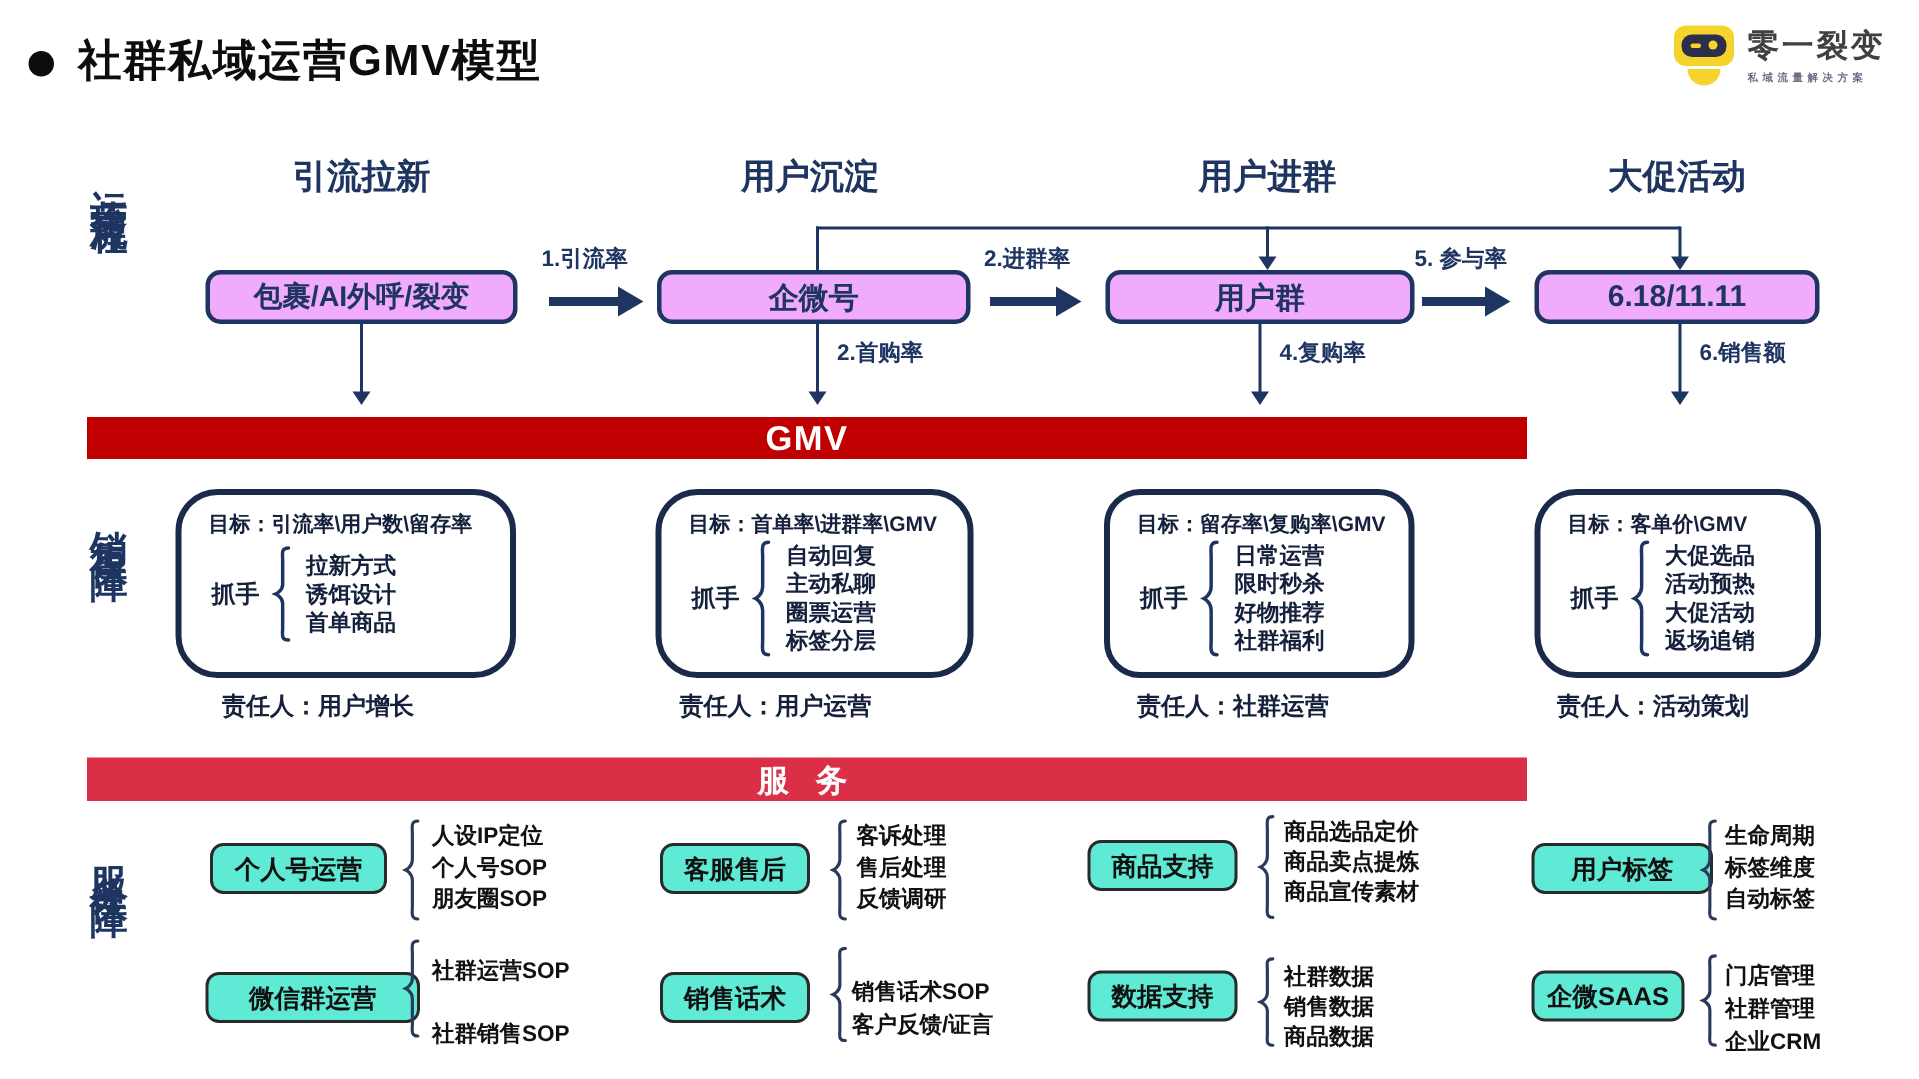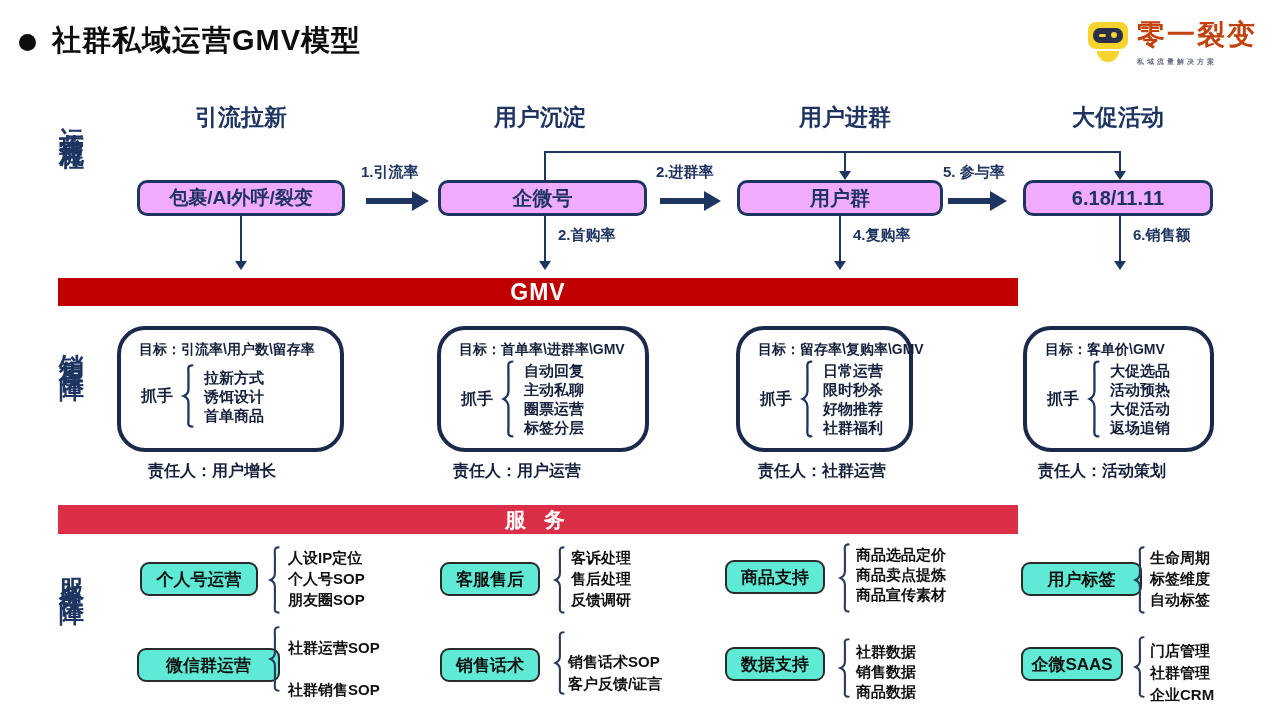--- a/index.html
+++ b/index.html
@@ -12,21 +12,21 @@
 
   
   .logo{position:absolute;right:22px;top:16px;display:flex;align-items:center;gap:8px;}
   .bot{width:42px;display:flex;flex-direction:column;align-items:center;}
   .bot-head{width:40px;height:27px;background:#f6d32d;border-radius:8px;position:relative;}
   .bot-face{position:absolute;left:5px;top:6px;width:30px;height:15px;background:#2b2f4a;border-radius:7px;}
   .eye-dash{position:absolute;left:6px;top:6px;width:7px;height:3px;background:#f6d32d;border-radius:2px;}
   .eye-dot{position:absolute;left:18px;top:4px;width:6px;height:6px;background:#f6d32d;border-radius:50%;}
   .bot-body{width:22px;height:11px;background:#f6d32d;border-radius:0 0 11px 11px;margin-top:2px;}
   .logo-text{display:flex;flex-direction:column;}
-  .logo-name{font-size:28px;font-weight:900;color:#c2410c;letter-spacing:2px;}
+  .logo-name{font-size:21px;font-weight:900;color:#404040;letter-spacing:2px;}
   .logo-tagline{font-size:7px;font-weight:700;color:#6a6f85;letter-spacing:3px;margin-top:3px;}
 
   
   .vlabel{position:absolute;left:56px;writing-mode:vertical-rl;text-orientation:upright;
     font-size:25px;font-weight:900;color:#1f3561;letter-spacing:7px;}
 
   
   .stage{position:absolute;top:102px;width:220px;text-align:center;font-size:23px;font-weight:900;color:#1f3561;}
 
   
@@ -164,21 +164,21 @@
         </svg>
       <div class="levers">
         <div>自动回复</div>
         <div>主动私聊</div>
         <div>圈票运营</div>
         <div>标签分层</div>
       </div>
     </div>
   </div>
 
-  <div class="card" style="left:736px;width:177px;">
+  <div class="card" style="left:736px;width:207px;border-radius:24px;">
     <div class="goal">目标：留存率\复购率\GMV</div>
     <div class="lever-row" style="margin-top:1px;">
       <span class="lever-label">抓手</span>
       <svg class="brace" width="14" height="78" viewBox="0 0 16 100" preserveAspectRatio="none">
           <path d="M13 2 C7 2 8.5 8 8.5 14 L8.5 40 C8.5 47 3 50 3 50 C3 50 8.5 53 8.5 60 L8.5 86 C8.5 92 7 98 13 98" fill="none" stroke="currentColor" stroke-width="2.3" vector-effect="non-scaling-stroke" stroke-linecap="round"></path>
         </svg>
       <div class="levers">
         <div>日常运营</div>
         <div>限时秒杀</div>
         <div>好物推荐</div>

